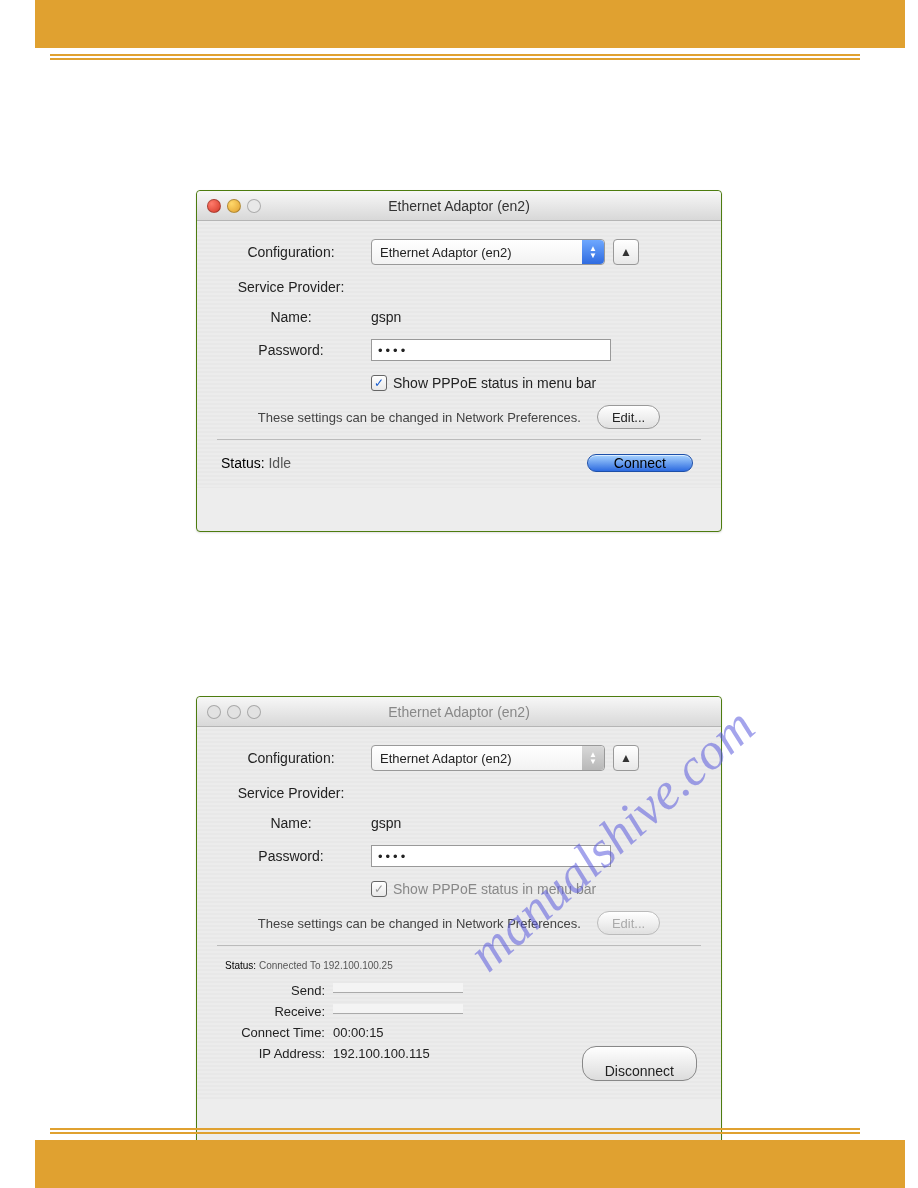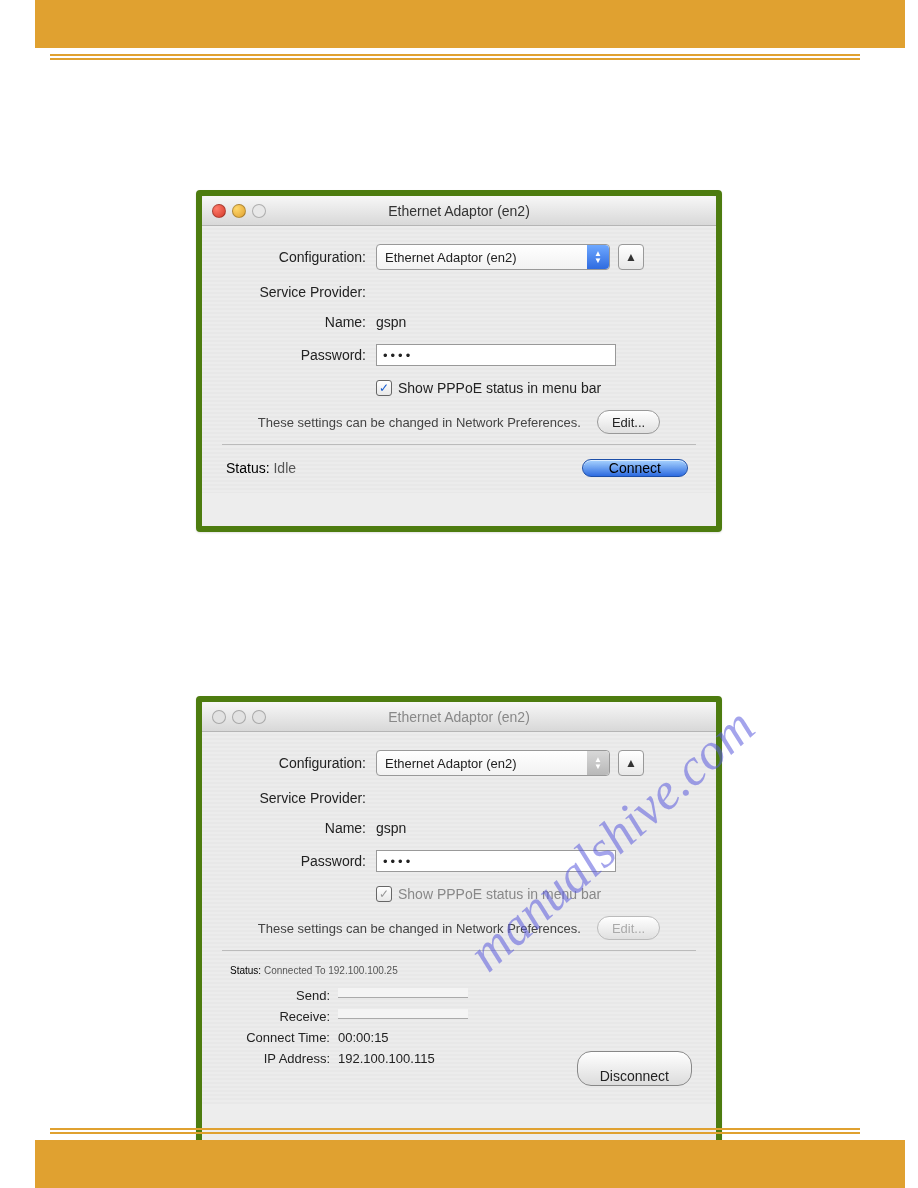--- a/index.html
+++ b/index.html
@@ -27,21 +27,21 @@
   }
   .content {
     position: relative;
     width: 918px;
   }
   .window {
     position: absolute;
     width: 526px;
     left: 196px;
     background: #ededed;
-    border: 6px solid #4d7c0f;
+    border: 1px solid #4d7c0f;
     border-radius: 4px;
     box-shadow: 0 1px 2px rgba(0,0,0,0.12);
   }
   .win1 { top: 130px; height: 342px; }
   .win2 { top: 636px; height: 464px; background:#ededed; }
   .titlebar {
     height: 30px;
     background: linear-gradient(to bottom, #f7f7f7, #d8d8d8);
     border-bottom: 1px solid #b5b5b5;
     border-radius: 4px 4px 0 0;
@@ -64,21 +64,21 @@
     font-size: 14px; color:#333;
   }
   .winbody {
     padding: 18px 24px 12px 24px;
     background: repeating-linear-gradient(to bottom, #ececec 0, #ececec 2px, #e8e8e8 2px, #e8e8e8 4px);
   }
   .row {
     display:flex; align-items:center; margin-bottom: 14px;
   }
   .row .lbl {
-    width: 150px; text-align:right; padding-right: 10px;
+    width: 150px; text-align:center; padding-right: 10px;
     font-size: 14px; color:#222;
   }
   .row .val { flex:1; display:flex; align-items:center; font-size:14px; color:#222; }
   .aqua-select {
     display:inline-flex; align-items:center;
     background: linear-gradient(to bottom, #ffffff, #f2f2f2);
     border: 1px solid #999; border-radius: 4px;
     height: 26px; width: 234px; padding: 0 8px;
     font-size: 13px; color:#222;
     position:relative;

